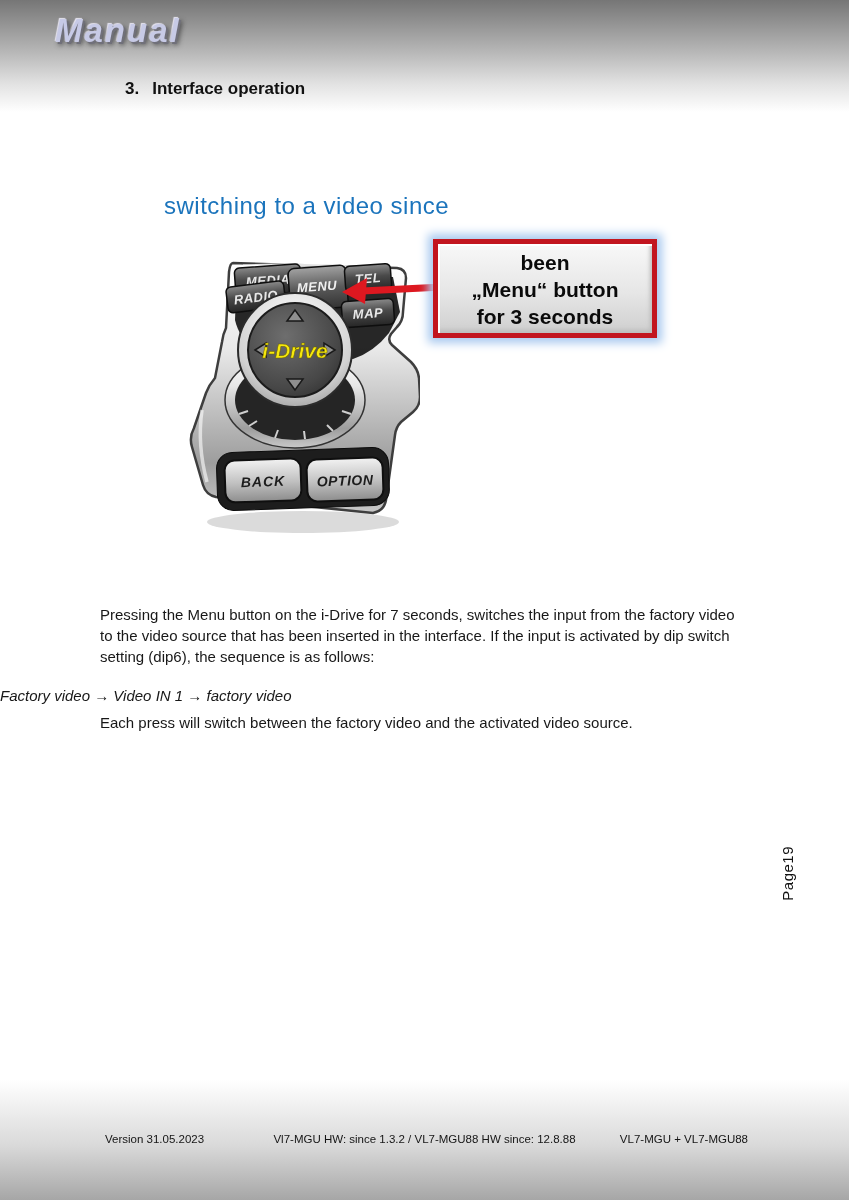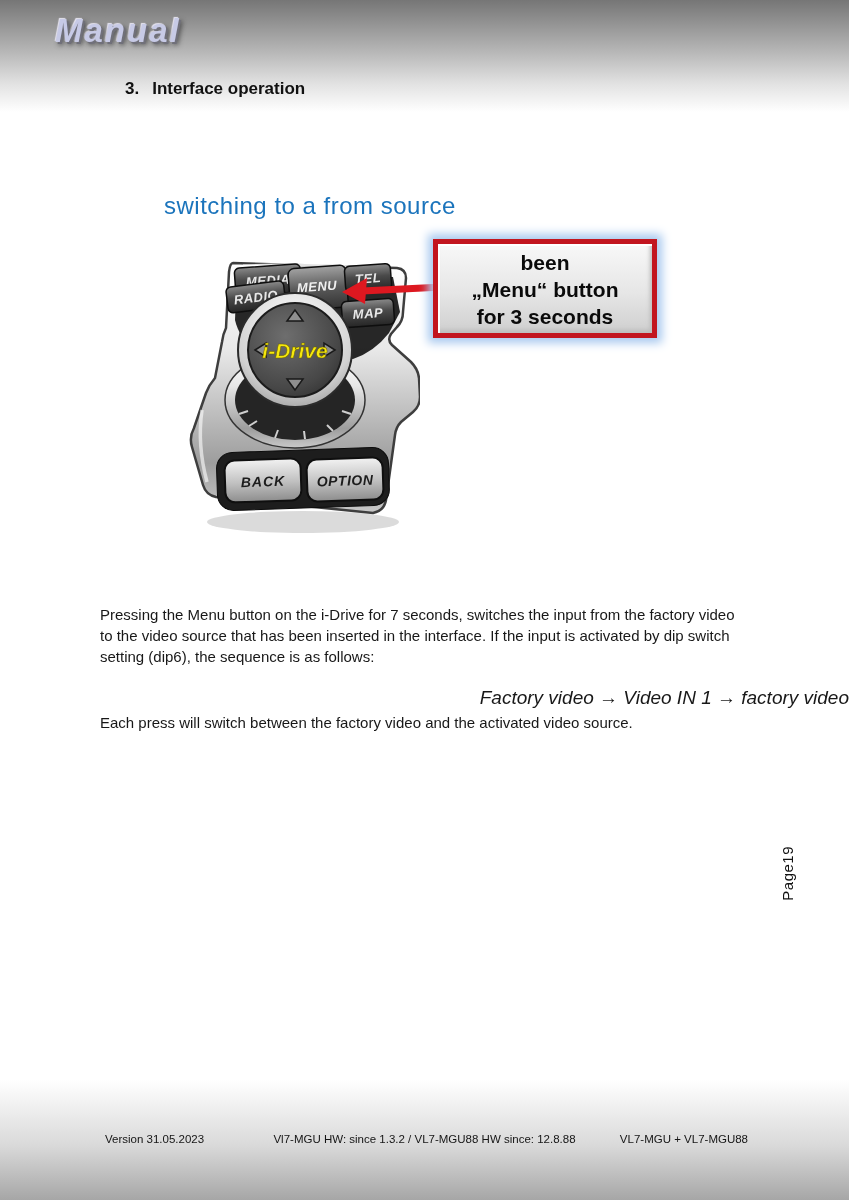--- a/index.html
+++ b/index.html
@@ -16,22 +16,22 @@
     letter-spacing:2px;color:#c7cae6;
     text-shadow:2px 2px 0 #70707a, 3px 3px 5px rgba(40,40,40,.75), -1px -1px 1px #eceaf6;}
 
   .section-heading{position:absolute;left:100px;top:79px;font-size:17px;font-weight:bold;color:#111;margin-left:25px;}
   .section-heading .num{margin-right:13px;}
 
   .para{position:absolute;left:100px;width:648px;font-size:15px;line-height:21px;color:#181818;}
   .p1{top:123px;}
   .p2{top:604px;}
   .p3{top:712px;}
-  .sequence{position:absolute;left:0;top:687px;width:849px;text-align:right;
-    font-size:19px;font-style:italic;color:#181818;}
+  .sequence{position:absolute;left:0;top:687px;width:849px;text-align:left;
+    font-size:15px;font-style:italic;color:#181818;}
 
   .figure-title{position:absolute;left:164px;top:192px;font-size:24px;color:#1b74bc;letter-spacing:.5px;}
 
   
   .callout{position:absolute;left:433px;top:239px;width:204px;height:79px;padding:5px;
     border:5px solid #c2151f;z-index:3;
     background:linear-gradient(180deg,#f8f8f8 0%,#e6e6e6 55%,#cfcfcf 100%);
     box-shadow:0 0 9px 5px #a9c9ef, inset 2px 2px 0 #ffffff, inset -2px -3px 4px #bcbcbc;
     text-align:center;font-size:21px;line-height:27px;font-weight:bold;color:#0a0a0a;}
   .callout .cl{display:block;}
@@ -55,21 +55,21 @@
 <div id="page">
 
   <div class="top-gradient"></div>
   <div class="logo">Manual</div>
 
   <div class="section-heading">
     <span class="num">3.</span><span>Interface operation</span>
   </div>
 
 
-  <div class="figure-title">switching to a from source</div>
+  <div class="figure-title">switching to a video since</div>
 
   <svg class="figure-svg" width="235" height="290" viewBox="0 0 235 290">
     <defs>
       <linearGradient id="chrome" x1="0" y1="0" x2="0" y2="1">
         <stop offset="0" stop-color="#ffffff"></stop>
         <stop offset="0.35" stop-color="#e8e8e8"></stop>
         <stop offset="0.8" stop-color="#9d9d9d"></stop>
         <stop offset="1" stop-color="#c9c9c9"></stop>
       </linearGradient>
       <linearGradient id="btnDark" x1="0" y1="0" x2="0" y2="1">

